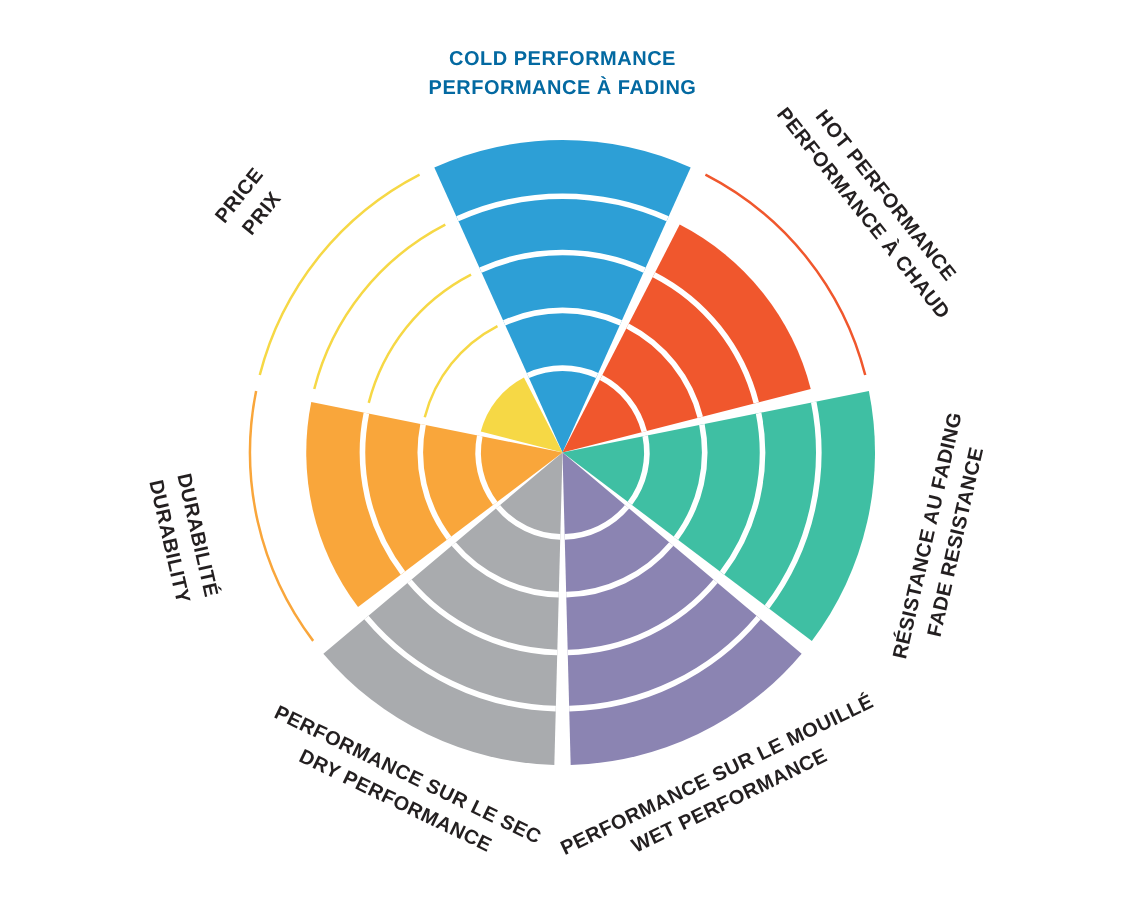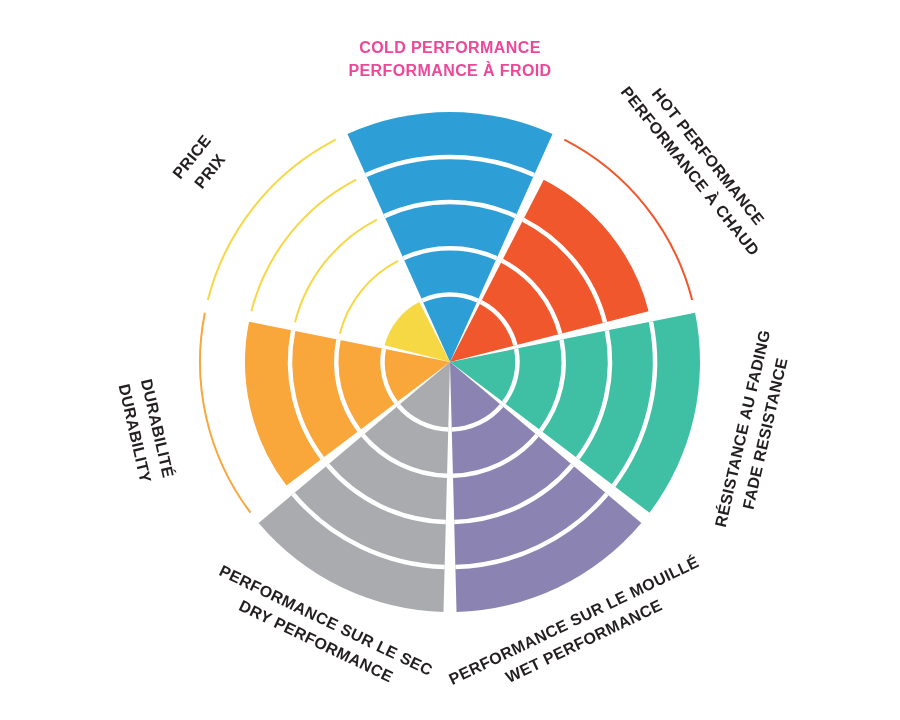--- a/index.html
+++ b/index.html
@@ -74,23 +74,23 @@
       <path d="M 359.24 430.57 A 113.75 113.75 0 0 1 338.48 339.60" fill="none" stroke="#ffffff" stroke-width="4.5"></path>
       <path d="M 322.34 458.45 A 160.00 160.00 0 0 1 293.13 330.49" fill="none" stroke="#ffffff" stroke-width="4.5"></path>
       <path d="M 250.53 512.70 A 250.00 250.00 0 0 1 204.90 312.77" fill="none" stroke="#F9A63B" stroke-width="2"></path>
       <path d="M 450 362 L 384.61 345.26 A 67.50 67.50 0 0 1 419.13 301.97 Z" fill="#F6D845"></path>
       <path d="M 339.80 333.79 A 113.75 113.75 0 0 1 397.98 260.84" fill="none" stroke="#F6D845" stroke-width="2"></path>
       <path d="M 295.00 322.33 A 160.00 160.00 0 0 1 376.83 219.71" fill="none" stroke="#F6D845" stroke-width="2"></path>
       <path d="M 251.40 311.17 A 205.00 205.00 0 0 1 356.25 179.69" fill="none" stroke="#F6D845" stroke-width="2"></path>
       <path d="M 207.81 300.01 A 250.00 250.00 0 0 1 335.67 139.67" fill="none" stroke="#F6D845" stroke-width="2"></path>
     </svg>
   <div id="labels-layer">
-      <div class="wheel-label" style="left: 450px; top: 59px; transform: translate(-50%, -50%) rotate(0deg); color: #ec4899;">
+      <div class="wheel-label" style="left: 450px; top: 59px; transform: translate(-50%, -50%) rotate(0deg); color: #0369a1;">
         <div>COLD PERFORMANCE</div>
-        <div>PERFORMANCE À FROID</div>
+        <div>PERFORMANCE À FADING</div>
       </div>
       <div class="wheel-label" style="left: 698.6px; top: 163.7px; transform: translate(-50%, -50%) rotate(51.43deg); color: rgb(35, 31, 32);">
         <div>HOT PERFORMANCE</div>
         <div>PERFORMANCE À CHAUD</div>
       </div>
       <div class="wheel-label" style="left: 754.2px; top: 431.4px; transform: translate(-50%, -50%) rotate(-77.14deg); color: rgb(35, 31, 32);">
         <div>RÉSISTANCE AU FADING</div>
         <div>FADE RESISTANCE</div>
       </div>
       <div class="wheel-label" style="left: 579.3px; top: 630.5px; transform: translate(-50%, -50%) rotate(-25.71deg); color: rgb(35, 31, 32);">

